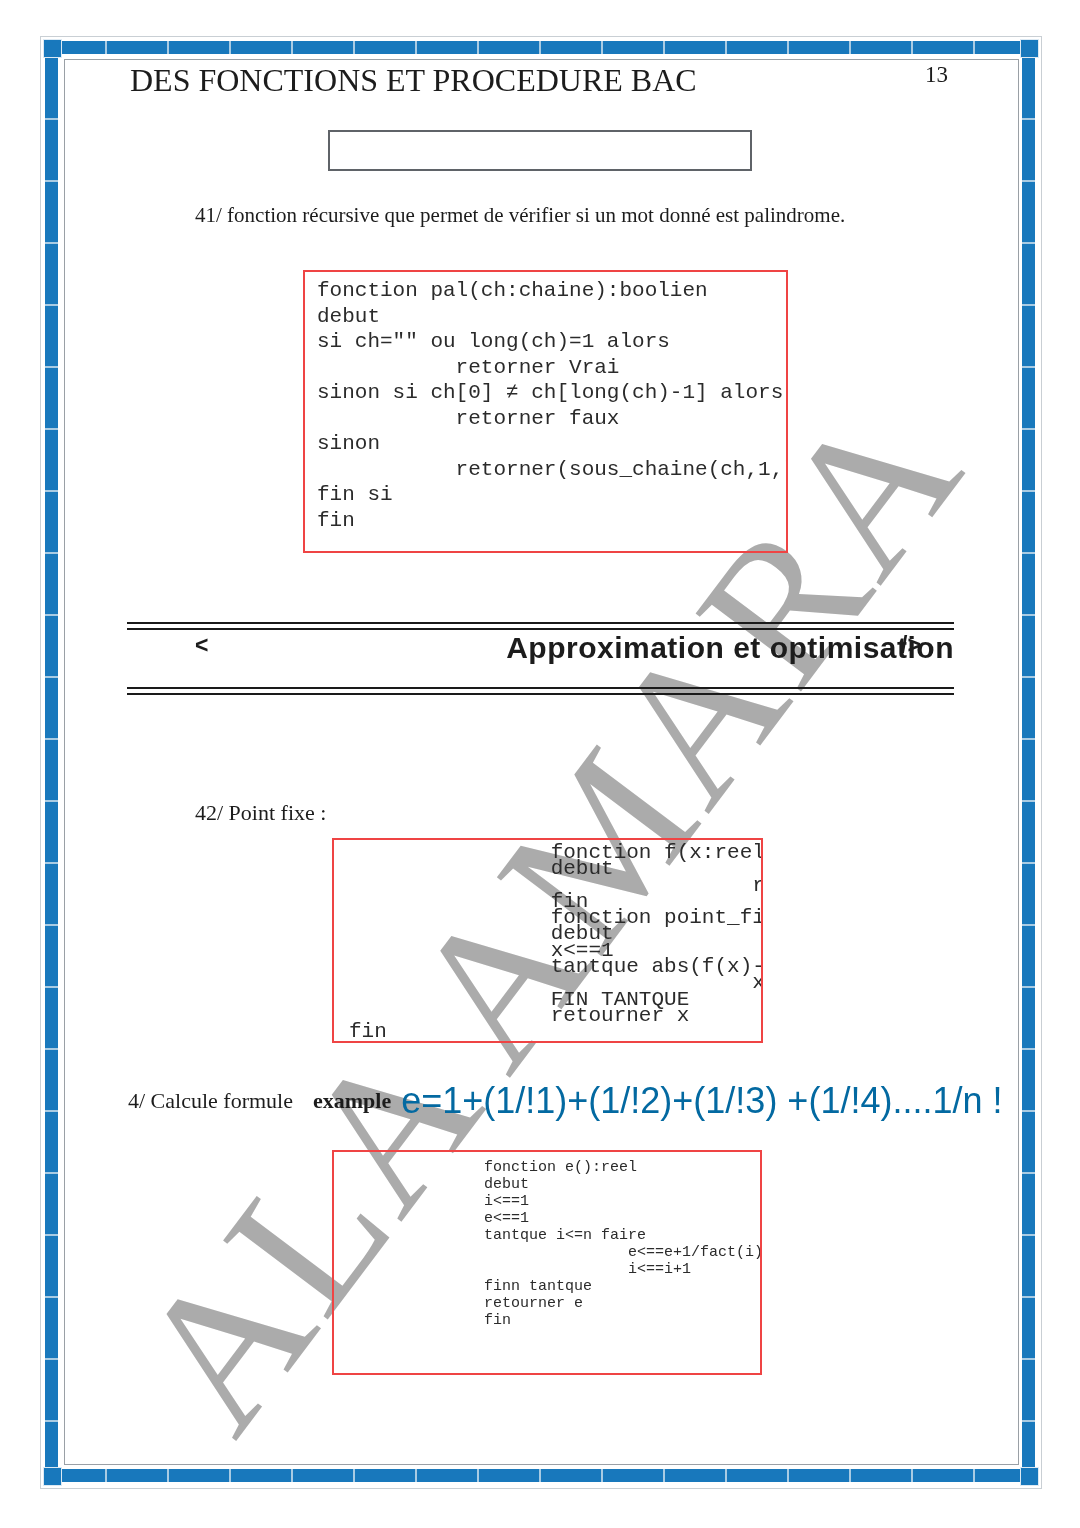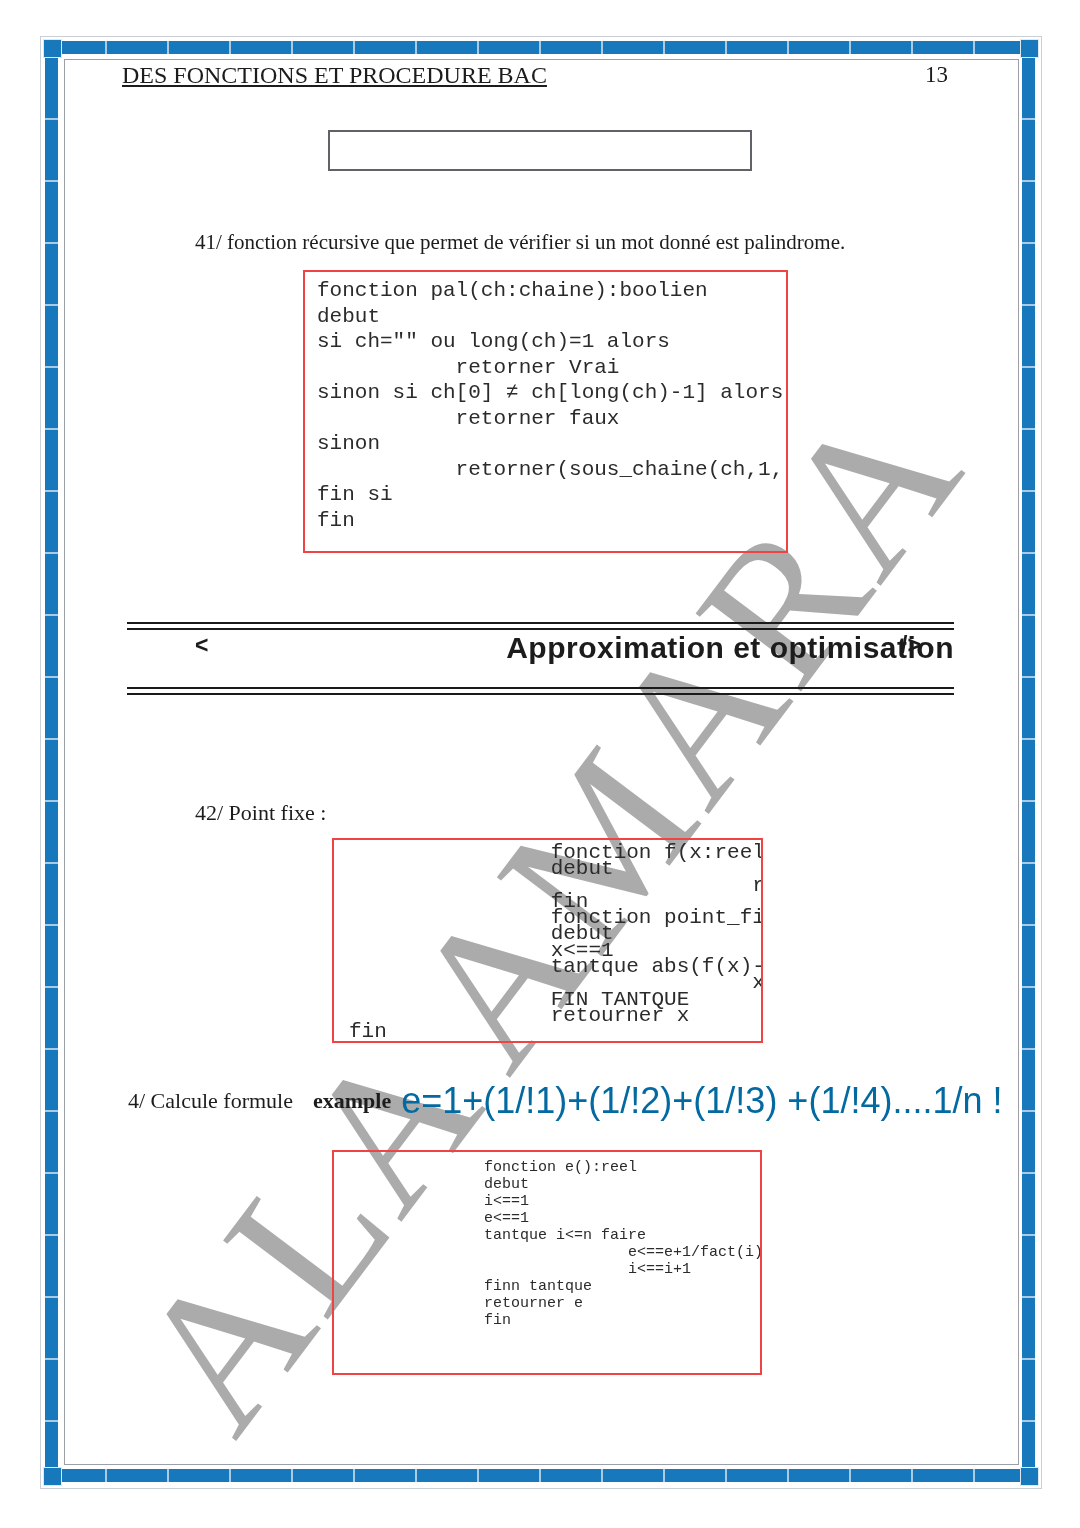--- a/index.html
+++ b/index.html
@@ -39,27 +39,27 @@
     position:absolute;left:548px;top:915px;
     transform:translate(-50%,-50%) rotate(-53deg);
     font-family:"Liberation Serif", serif;
     font-size:200px;font-weight:400;
     color:var(--watermark-gray,#979797);
     opacity:.8;white-space:nowrap;
     z-index:1;letter-spacing:4px;
   }
   
   .content{position:absolute;inset:0;z-index:2;}
-  .hdr-title{position:absolute;left:122px;top:62px;font-size:24px;text-decoration:underline;}
+  .hdr-title{position:absolute;left:130px;top:62px;font-size:32px;}
   .hdr-page{position:absolute;left:925px;top:62px;font-size:23px;}
   .empty-box{
     position:absolute;left:328px;top:130px;width:420px;height:37px;
     border:2px solid #5f6368;background:transparent;
   }
-  .p41{position:absolute;left:195px;top:203px;font-size:21px;margin-top:27px;}
+  .p41{position:absolute;left:195px;top:203px;font-size:21px;}
   .codebox{
     position:absolute;border:2px solid #ef4444;background:transparent;
     font-family:Liberation Mono, monospace;color:#2b2b2b;
     white-space:pre;overflow:hidden;
   }
   .code41{left:303px;top:270px;width:469px;height:273px;
     font-size:21px;line-height:25.5px;padding:6px 0 0 12px;}
   .code42{left:332px;top:838px;width:412px;height:196px;
     font-size:21px;line-height:16.3px;padding:5px 0 0 15px;}
   .code4{left:332px;top:1150px;width:412px;height:214px;

